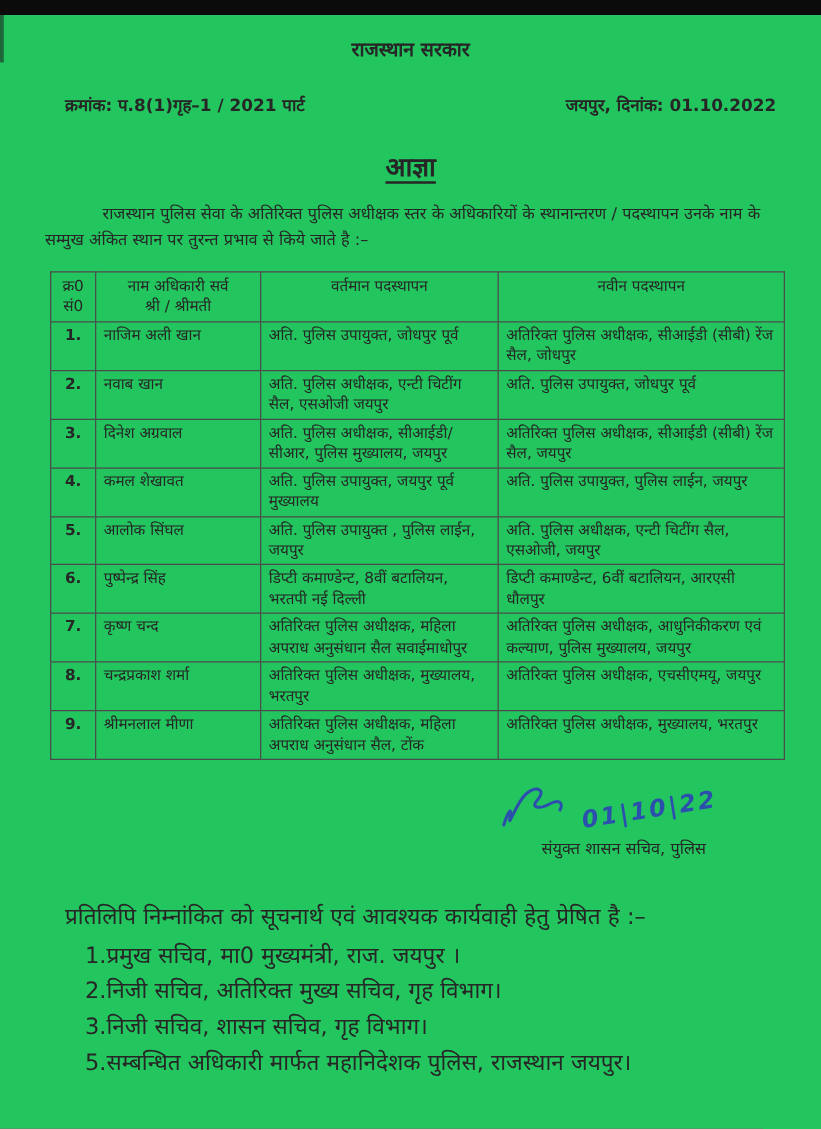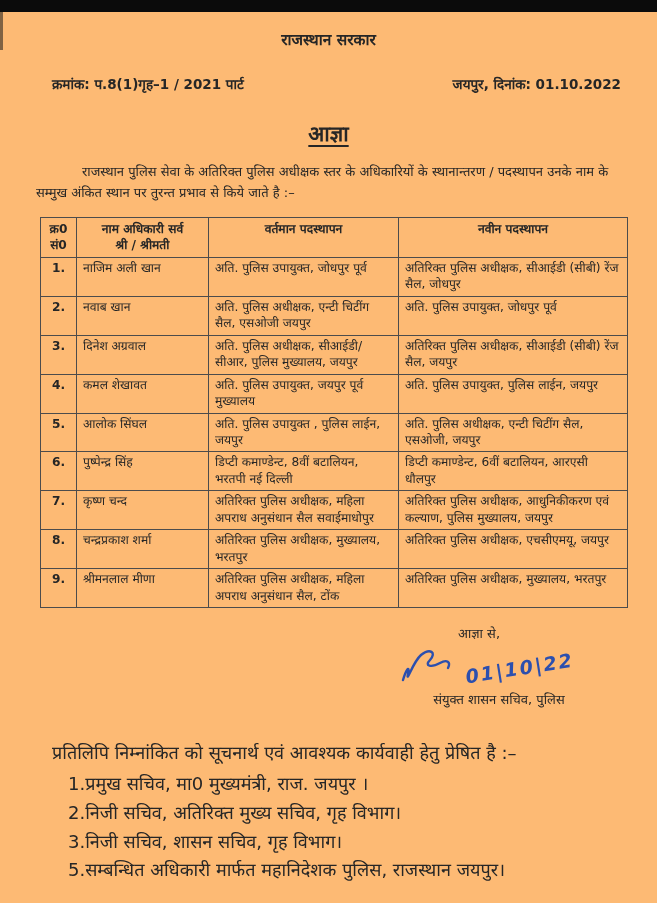--- a/index.html
+++ b/index.html
@@ -1,20 +1,20 @@
 <!DOCTYPE html>
 <html><head>
 <meta charset="utf-8">
 <style>
   html,body { margin:0; padding:0; background:#777; }
   .paper {
     position:relative;
     width:657px; height:903px;
     margin:0 auto;
-    background:#fdba74;
+    background:#22c55e;
     font-family:"DejaVu Sans", sans-serif;
     color:#262626;
     overflow:hidden;
   }
   .topbar { height:12px; background:#0b0b0b; }
   .edge-smudge { position:absolute; left:0; top:12px; width:3px; height:38px; background:#1a1a1a; opacity:.55; }
 
   .org-header { text-align:center; margin-top:17px; font-size:15.5px; font-weight:bold; line-height:1.5; }
   .org-header .dept { font-size:15px; }
 
@@ -42,21 +42,21 @@
     width:587px;
     font-size:12.2px;
     table-layout:fixed;
   }
   table.transfers th, table.transfers td {
     border:1.2px solid #4c4c4c;
     padding:2px 6px 3px 6px;
     vertical-align:top;
     line-height:1.35;
   }
-  table.transfers th { font-weight:bold; text-align:center; padding-top:3px; }
+  table.transfers th { font-weight:normal; text-align:center; padding-top:3px; }
   col.c-sno  { width:36px; }
   col.c-name { width:132px; }
   col.c-cur  { width:190px; }
   col.c-new  { width:229px; }
   td.sno { text-align:center; font-weight:bold; }
 
   .sign-top {
     width:260px; margin:16px 28px 0 auto;
     text-align:center; font-size:13px; line-height:1.5;
   }
@@ -170,21 +170,20 @@
       <tr>
         <td class="sno">9.</td>
         <td>श्रीमनलाल मीणा</td>
         <td>अतिरिक्त पुलिस अधीक्षक, महिला अपराध अनुसंधान सैल, टोंक</td>
         <td>अतिरिक्त पुलिस अधीक्षक, मुख्यालय, भरतपुर</td>
       </tr>
     </tbody>
   </table>
 
   <div class="sign-top">
-    <div class="from">आज्ञा से,</div>
     <div class="ink-row">
       <svg class="ink-sig" width="78" height="42" viewBox="0 0 78 42">
         <path d="M6 34 C 9 24, 13 18, 11 28 C 9 38, 16 16, 24 9 C 33 2, 40 6, 33 14 C 27 20, 34 22, 43 17 C 50 13, 54 16, 51 22" fill="none" stroke="#2c4fae" stroke-width="2.4" stroke-linecap="round"></path>
       </svg>
       <span class="ink-date">01|10|22</span>
     </div>
     <div class="sig-desig">संयुक्त शासन सचिव, पुलिस</div>
   </div>
 
   <div class="copy-block">

